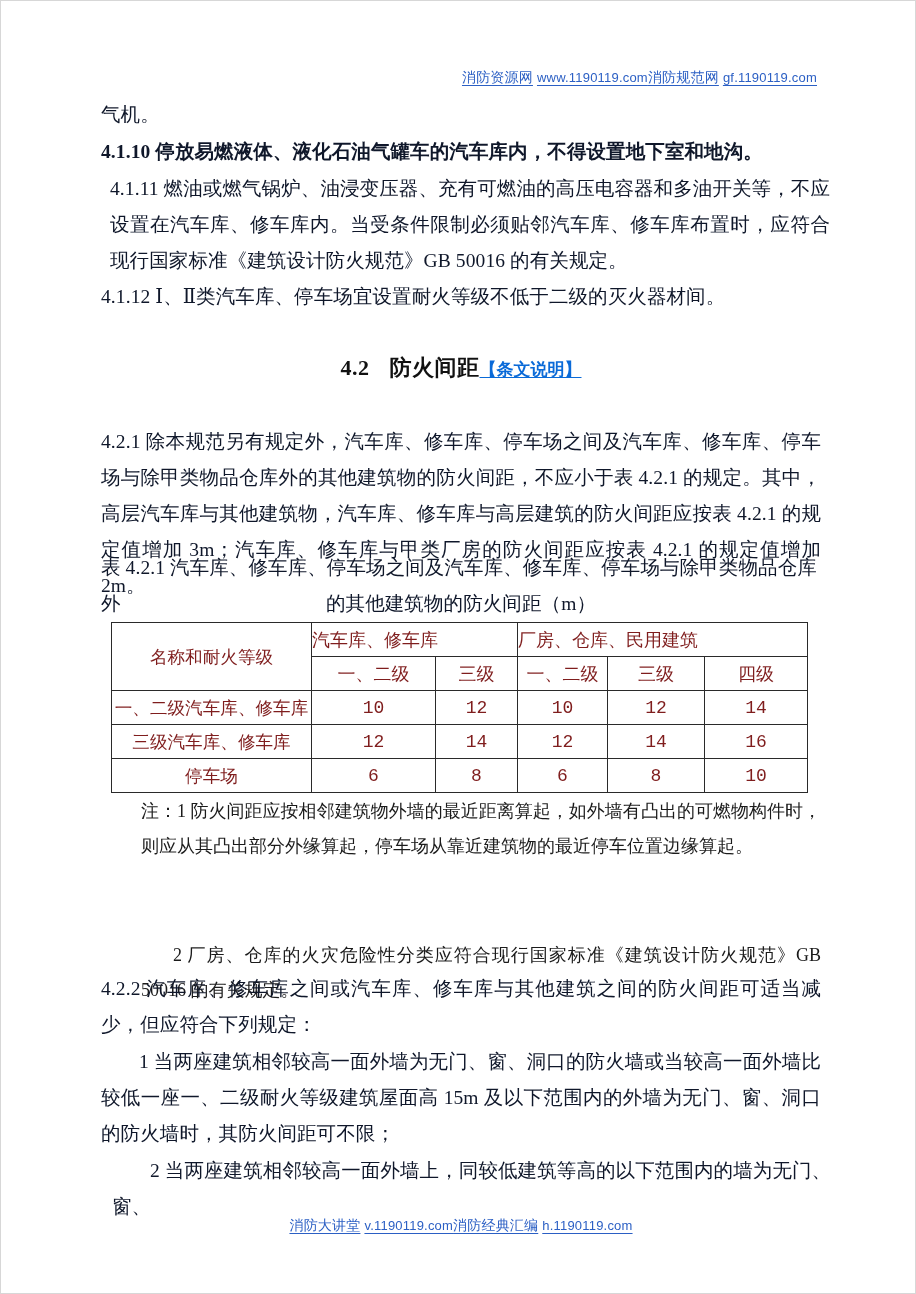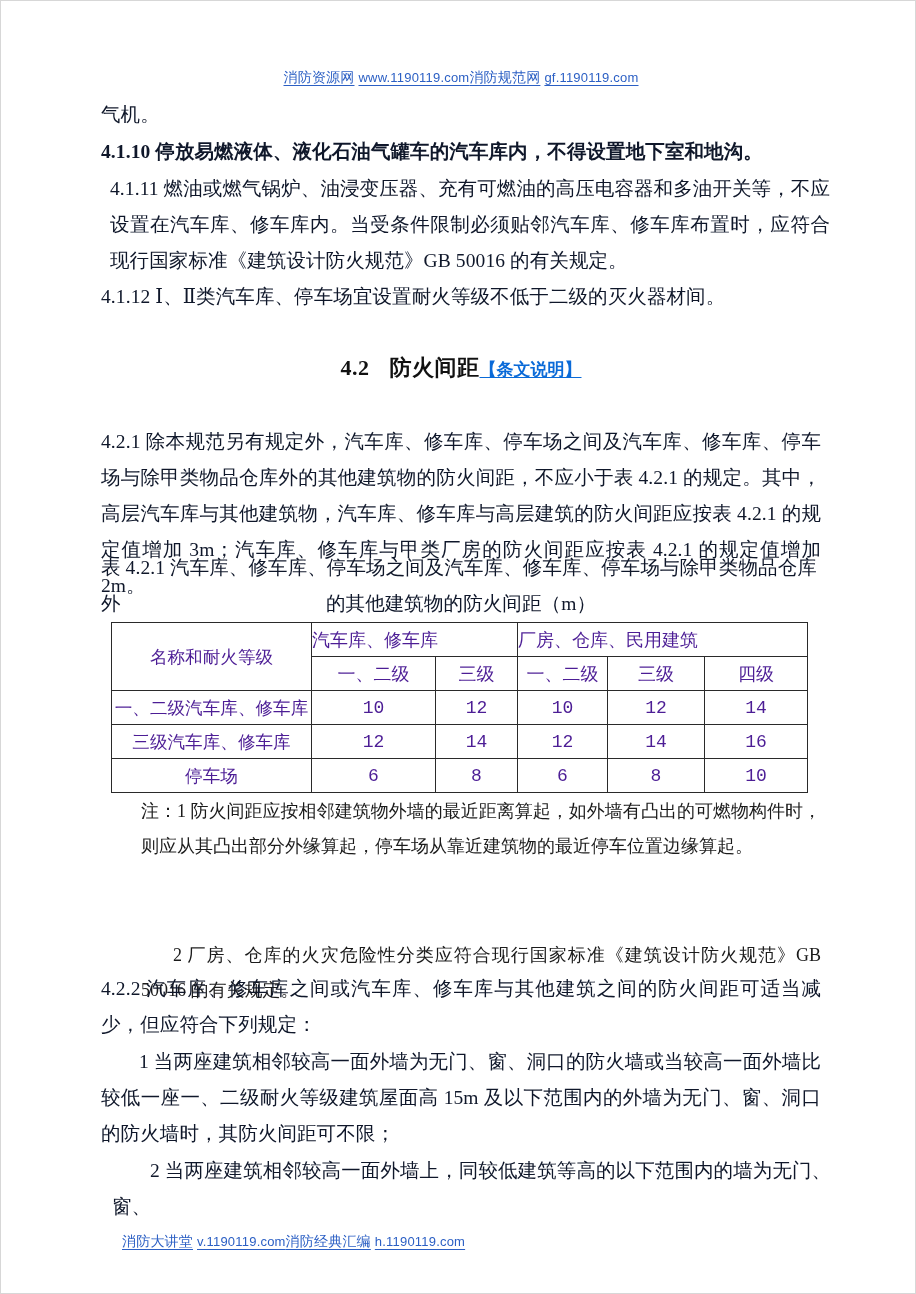--- a/index.html
+++ b/index.html
@@ -27,21 +27,21 @@
   }
 
   
   .run-header {
     position: absolute;
     left: 104px;
     top: 68px;
     width: 712px;
     height: 26px;
     display: flex;
-    justify-content: center;
+    justify-content: flex-end;
     align-items: flex-start;
     font-size: 14.5px;
   }
   .wm {
     white-space: nowrap;
     color: #2b5fc4;
     text-decoration: underline;
     text-underline-offset: 3px;
     letter-spacing: 0.2px;
   }
@@ -96,21 +96,21 @@
     position: absolute;
     left: 110px;
     top: 621px;
     width: 696px;
   }
   table.grid {
     border-collapse: collapse;
     width: 696px;
     table-layout: fixed;
     font-size: 18px;
-    color: #4c1d95;
+    color: #7f1d1d;
   }
   table.grid td {
     border: 1px solid #2a2a2a;
     text-align: center;
     vertical-align: middle;
     padding: 0;
     height: 33px;
     line-height: 22px;
     white-space: nowrap;
     overflow: visible;
@@ -126,28 +126,27 @@
     font-size: 18px;
     line-height: 35px;
     color: #1b1b1b;
     text-align: justify;
     text-justify: inter-ideograph;
   }
 
   
   .run-footer {
     position: absolute;
-    left: 121px;
+    left: 104px;
     top: 1216px;
     width: 712px;
     display: flex;
-    justify-content: flex-start;
+    justify-content: center;
     align-items: flex-start;
     font-size: 14.5px;
-    margin-top: 16px;
   }
   .num { font-family: Liberation Mono, monospace; }
 </style>
 </head>
 <body>
 
 <div class="page">
   <div class="content">
 
     <div class="run-header">

